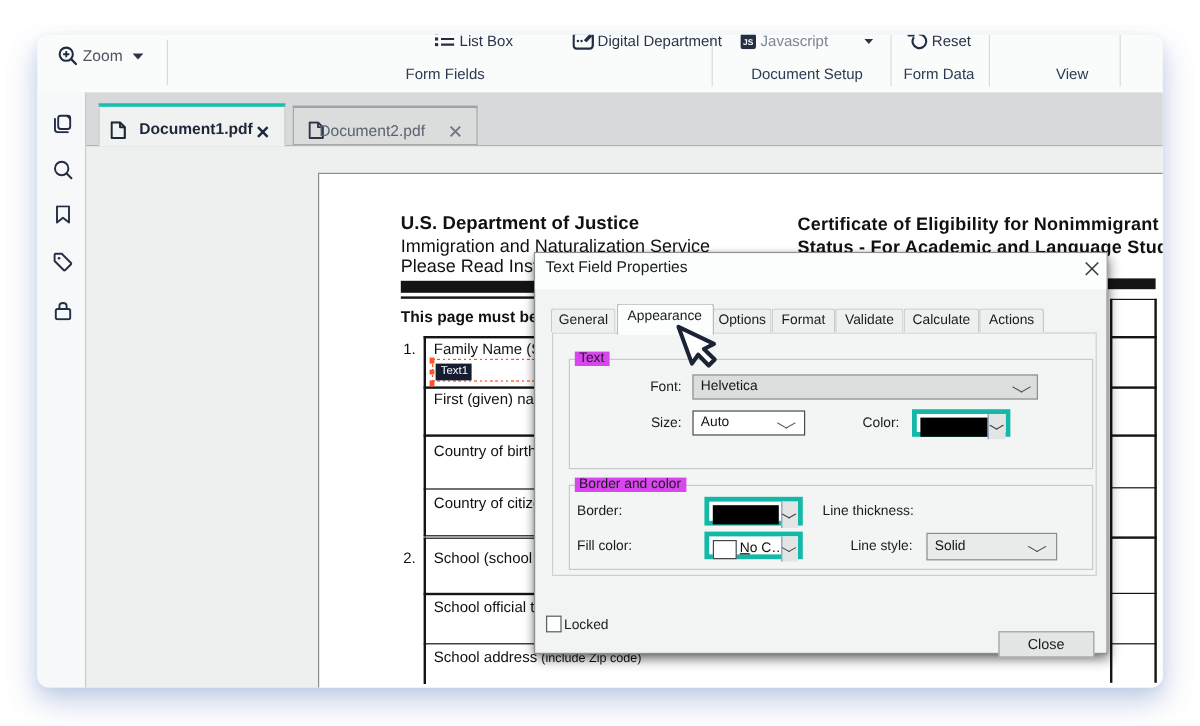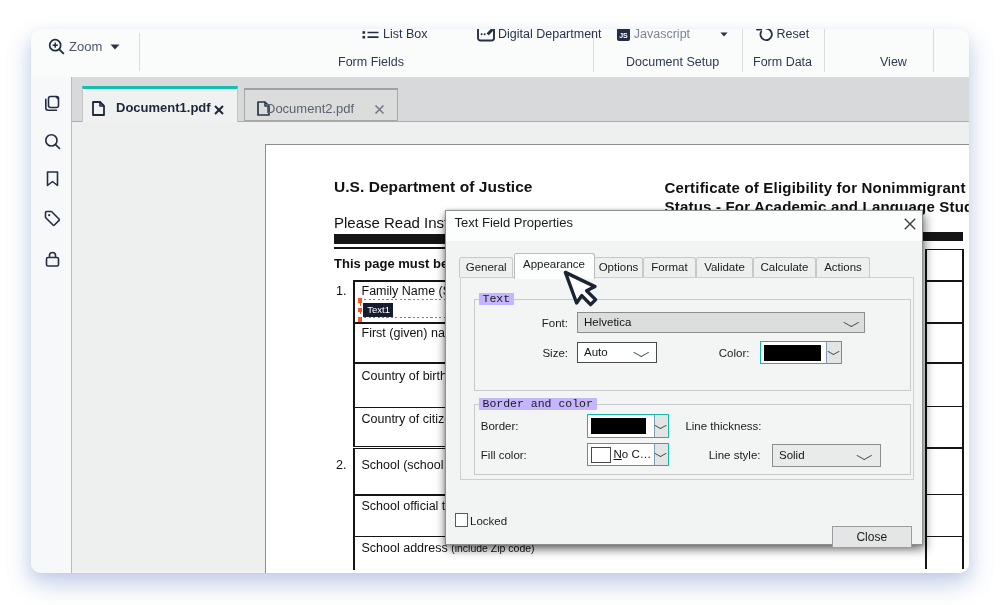--- a/index.html
+++ b/index.html
@@ -14,26 +14,26 @@
 #sidebar{position:absolute;left:0;top:48px;bottom:0;width:40px;background:#f7f8f9;border-right:1px solid #bbbdbf;}
 #docarea{position:absolute;left:41px;right:0;top:92.6px;bottom:0;background:#eeefef;}
 #page{position:absolute;left:234px;top:115px;width:704px;height:428.5px;background:#ffffff;border-left:1px solid #8b8f93;border-top:1px solid #8b8f93;}
 .pdfb{position:absolute;font-weight:bold;color:#111;white-space:nowrap;}
 .pdfr{position:absolute;color:#111;white-space:nowrap;}
 .bline{position:absolute;background:#151515;}
 #dlg{position:absolute;left:413.5px;top:180.5px;width:478px;height:335px;background:#f2f3f3;border:1px solid #8d9093;box-sizing:border-box;
 box-shadow:3px 5px 9px rgba(0,0,0,.42),-4px 4px 8px -2px rgba(0,0,0,.28),0 0 3px rgba(0,0,0,.2);font-size:11.5px;color:#1b1b1b;}
 .dtab{position:absolute;top:46.3px;height:19.8px;background:#eef0f0;border:1px solid #c6c8c9;border-bottom:none;border-radius:2.5px 2.5px 0 0;box-sizing:border-box;text-align:center;font-size:11.5px;line-height:19px;color:#1a1a1a;}
 .gbox{position:absolute;border:1px solid #c7c9ca;}
-.glab{position:absolute;background:#c4b5fd;padding:0 4px;font-size:11.5px;line-height:12px;color:#1b1b1b;font-family:Liberation Mono, monospace;}
+.glab{position:absolute;background:#d946ef;padding:0 4px;font-size:11.5px;line-height:12px;color:#1b1b1b;}
 .dlbl{position:absolute;font-size:11.5px;line-height:13px;color:#1b1b1b;white-space:nowrap;}
 .combo{position:absolute;box-sizing:border-box;background:#dcdddd;border:1px solid #8a8e91;}
 .combo .ct{position:absolute;left:6px;top:3px;font-size:11.5px;color:#141414;white-space:nowrap;}
 .chev{position:absolute;width:7.5px;height:7.5px;border-right:1.3px solid #45494d;border-bottom:1.3px solid #45494d;transform:scale(1.25,.72) rotate(45deg);}
-.ccombo{position:absolute;box-sizing:border-box;border:1px solid #14b8a6;background:#fff;}
+.ccombo{position:absolute;box-sizing:border-box;border:4px solid #14b8a6;background:#fff;}
 </style>
 </head>
 <body>
 <div id="win">
 
   <div class="sep" style="left:108px;top:4px;height:38px;"></div>
   <div class="sep" style="left:562px;top:0;height:43px;"></div>
   <div class="sep" style="left:710.5px;top:0;height:43px;"></div>
   <div class="sep" style="left:793px;top:0;height:43px;"></div>
   <div class="sep" style="left:901.5px;top:0;height:43px;"></div>
@@ -129,20 +129,21 @@
     <path d="M1.5 2.5 Q1.5 1.5 2.5 1.5 L7.5 1.5 L15 9 Q15.7 9.7 15 10.4 L10.4 15 Q9.7 15.7 9 15 L1.5 7.5 Z" fill="none" stroke="#232e45" stroke-width="1.6" stroke-linejoin="round"></path>
     <circle cx="5.2" cy="5.2" r="1.1" fill="#232e45"></circle>
   </svg>
   <svg class="abs" style="left:14px;top:221.5px;" width="15" height="16" viewBox="0 0 15 16">
     <rect x="1.5" y="6.5" width="12" height="8.5" rx="1.5" fill="none" stroke="#232e45" stroke-width="1.6"></rect>
     <path d="M4.5 6.5 L4.5 4.2 Q4.5 1.5 7.5 1.5 Q10.5 1.5 10.5 4.2 L10.5 6.5" fill="none" stroke="#232e45" stroke-width="1.6"></path>
   </svg>
 
   <div id="page">
     <div class="pdfb" style="left:68px;top:33.9px;font-size:15.5px;line-height:15.5px;letter-spacing:.05px;">U.S. Department of Justice</div>
+    <div class="pdfr" style="left:68px;top:52.8px;font-size:15px;line-height:15px;">Immigration and Naturalization Service</div>
     <div class="pdfr" style="left:68px;top:70.3px;font-size:15px;line-height:15px;">Please Read Instructions Carefully</div>
     <div class="pdfb" style="left:398.5px;top:33px;font-size:15px;line-height:19px;letter-spacing:.2px;">Certificate of Eligibility for Nonimmigrant<br>Status - For Academic and Language Students</div>
     <div class="bline" style="left:68px;top:88.5px;width:140px;height:10px;"></div>
     <div class="bline" style="left:520px;top:86.5px;width:176.5px;height:9.5px;"></div>
     <div class="bline" style="left:68px;top:102.4px;width:130px;height:1.4px;"></div>
     <div class="pdfb" style="left:68px;top:111.5px;font-size:13px;line-height:13px;">This page must be completed and signed in the U.S.</div>
     <div class="pdfr" style="left:70px;top:138.5px;font-size:12.5px;">1.</div>
     <div class="pdfr" style="left:70px;top:313.3px;font-size:12.5px;">2.</div>
 
     <div class="bline" style="left:87px;top:135.2px;width:1.6px;height:167.1px;"></div>
@@ -201,21 +202,21 @@
     <div class="dtab" style="left:68px;top:42.4px;width:81px;height:25.7px;background:#fcfdfd;border-color:#b9bbbc;line-height:21px;">Appearance</div>
 
     <div class="gbox" style="left:28px;top:88.3px;width:435.5px;height:90.2px;"></div>
     <div class="glab" style="left:33px;top:82.5px;">Text</div>
     <div class="dlbl" style="left:80px;top:106px;width:42.5px;text-align:right;">Font:</div>
     <div class="combo" style="left:131.5px;top:101.5px;width:288px;height:21px;padding-left:10px;">
       <div class="ct">Helvetica</div>
         <div class="chev" style="right:9px;top:5px;"></div>
     </div>
     <div class="dlbl" style="left:80px;top:136px;width:42.5px;text-align:right;">Size:</div>
-    <div class="combo" style="left:131.5px;top:131.5px;width:80px;height:21px;background:#fff;border-color:#46494d;">
+    <div class="combo" style="left:131.5px;top:131.5px;width:94px;height:21px;background:#fff;border-color:#46494d;">
       <div class="ct">Auto</div>
         <div class="chev" style="right:11px;top:5px;"></div>
     </div>
     <div class="dlbl" style="left:254px;top:136px;width:50px;text-align:right;">Color:</div>
     <div class="ccombo" style="left:314.8px;top:130.5px;width:82px;height:23px;">
       <div class="abs" style="left:2.5px;top:2.5px;width:57px;height:16px;background:#000;"></div>
       <div class="abs" style="right:0;top:0;width:15px;height:21px;background:#e3e4e4;border-left:1px solid #7f9db9;box-sizing:border-box;">
           <div class="chev" style="left:3px;top:6.3px;width:6px;height:6px;"></div>
         </div>
     </div>

